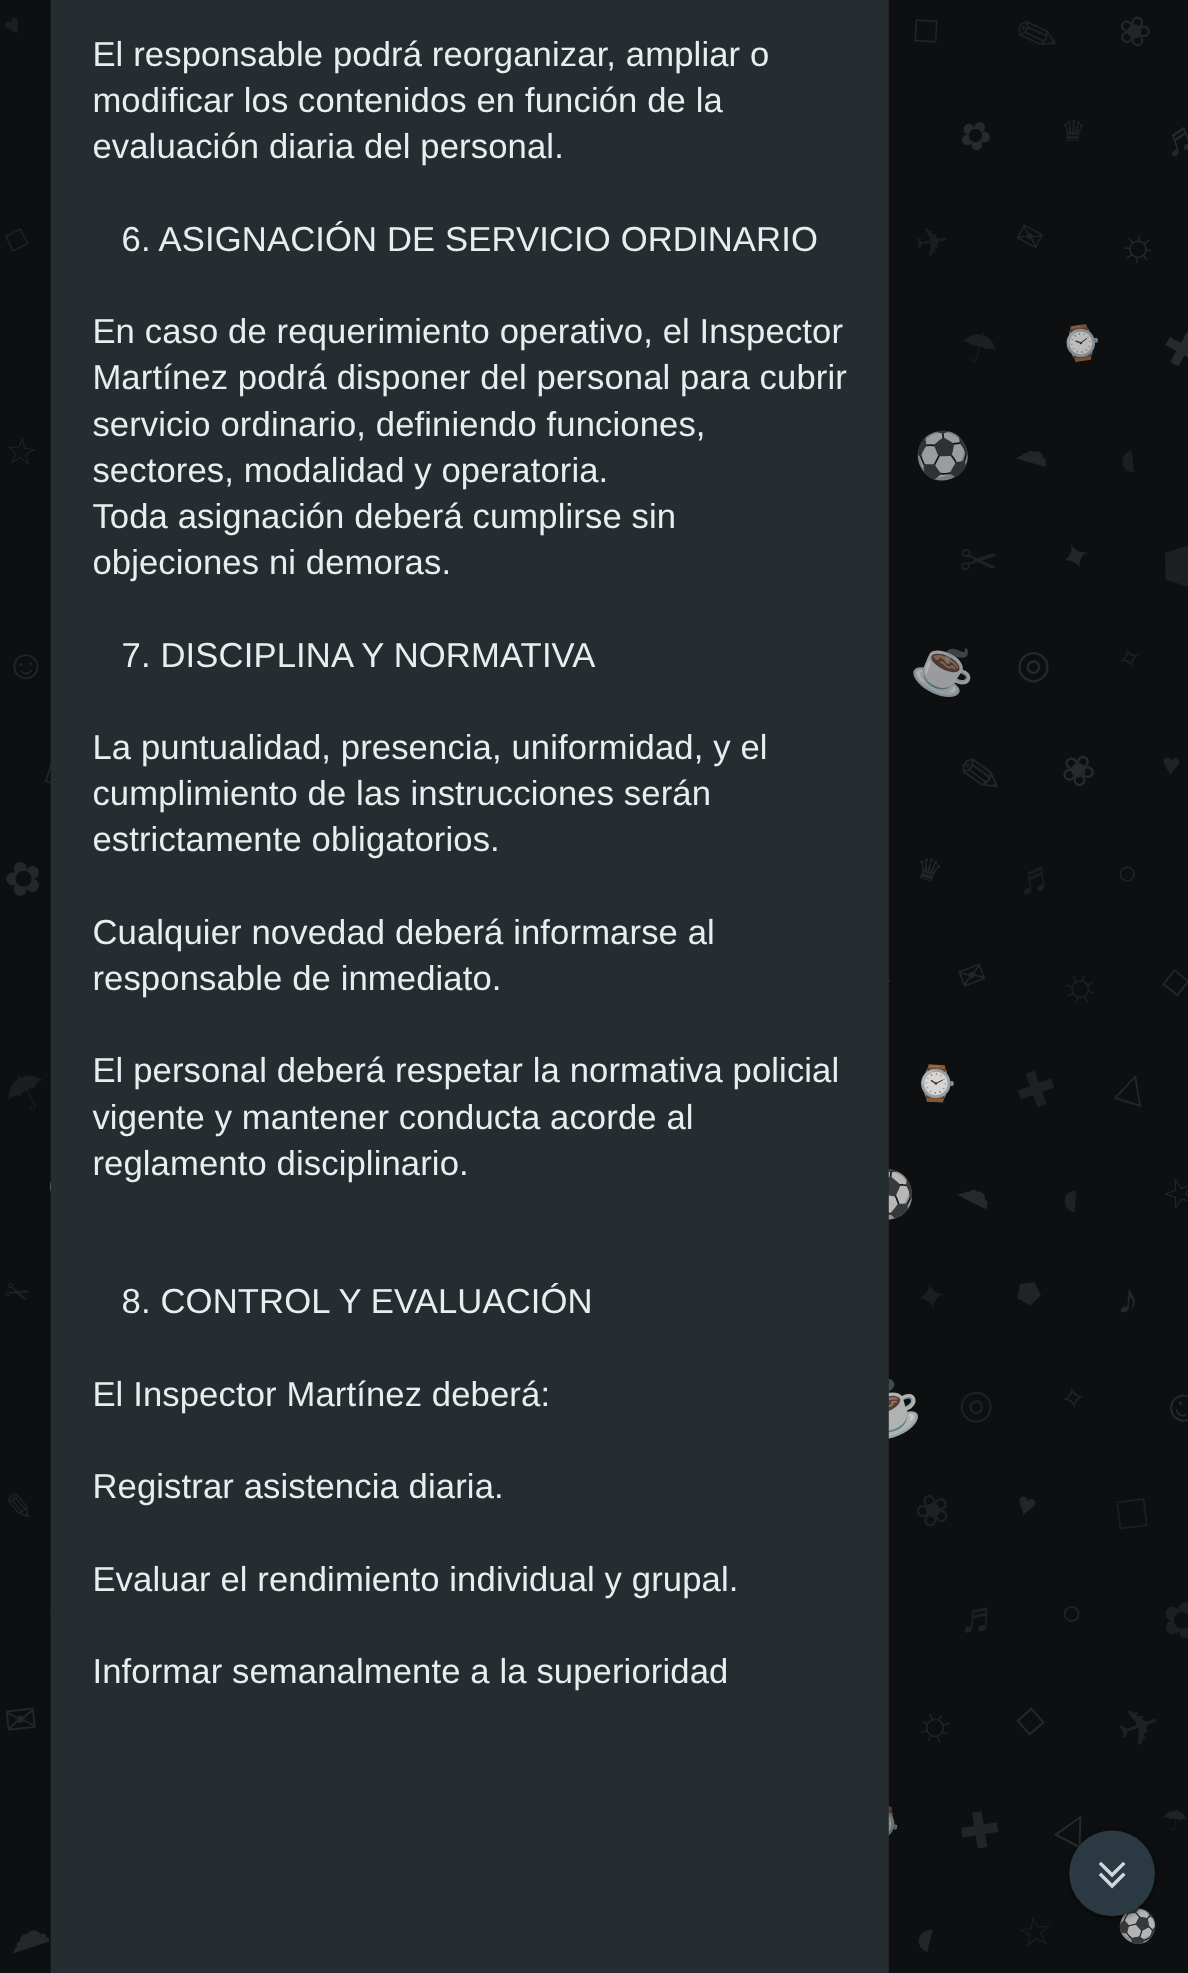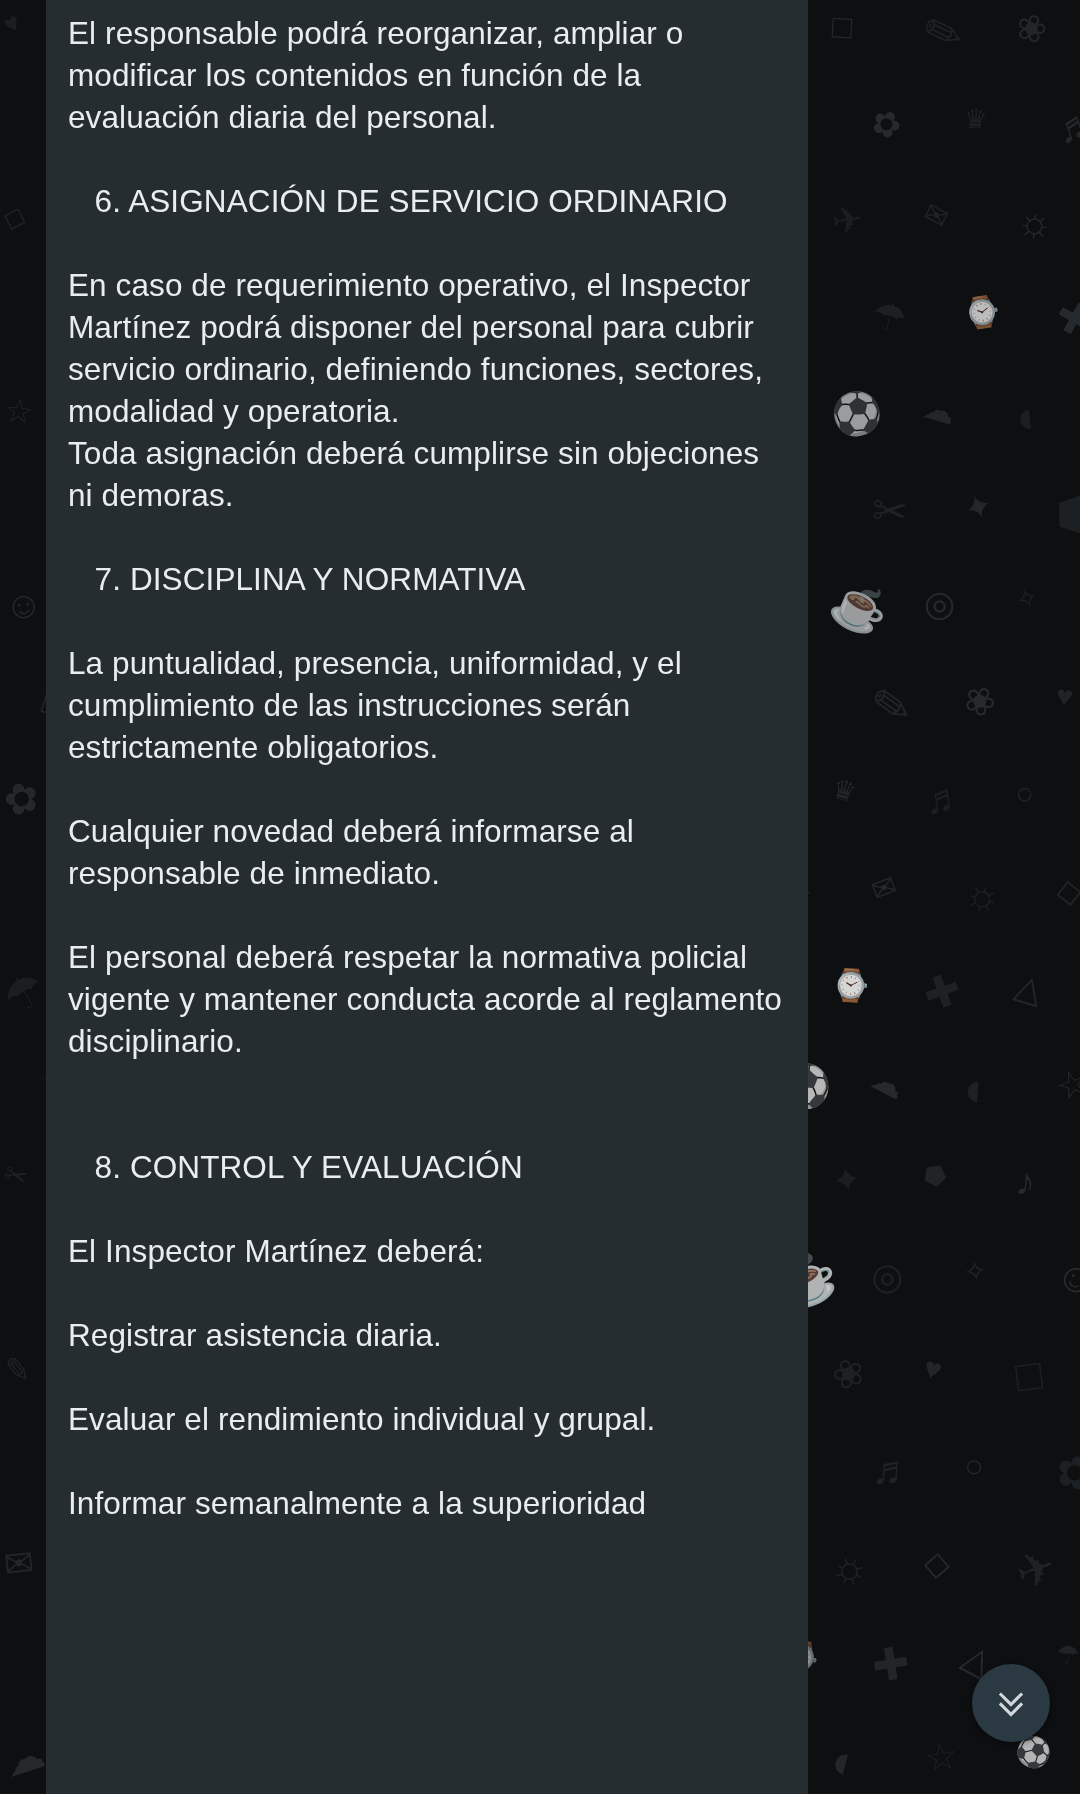--- a/index.html
+++ b/index.html
@@ -44,21 +44,21 @@
     border-radius: 0;
   }
 
   #message-text {
     font-size: 31.5px;
     line-height: 42px;
     white-space: pre-wrap;
     word-wrap: break-word;
     letter-spacing: 0.1px;
     color: #e9edef;
-    margin: 0;
+    margin: 16px;
   }
 
   
   #scroll-bottom-button {
     position: absolute;
     right: 30px;
     bottom: 52px;
     width: 78px;
     height: 78px;
     border-radius: 50%;

